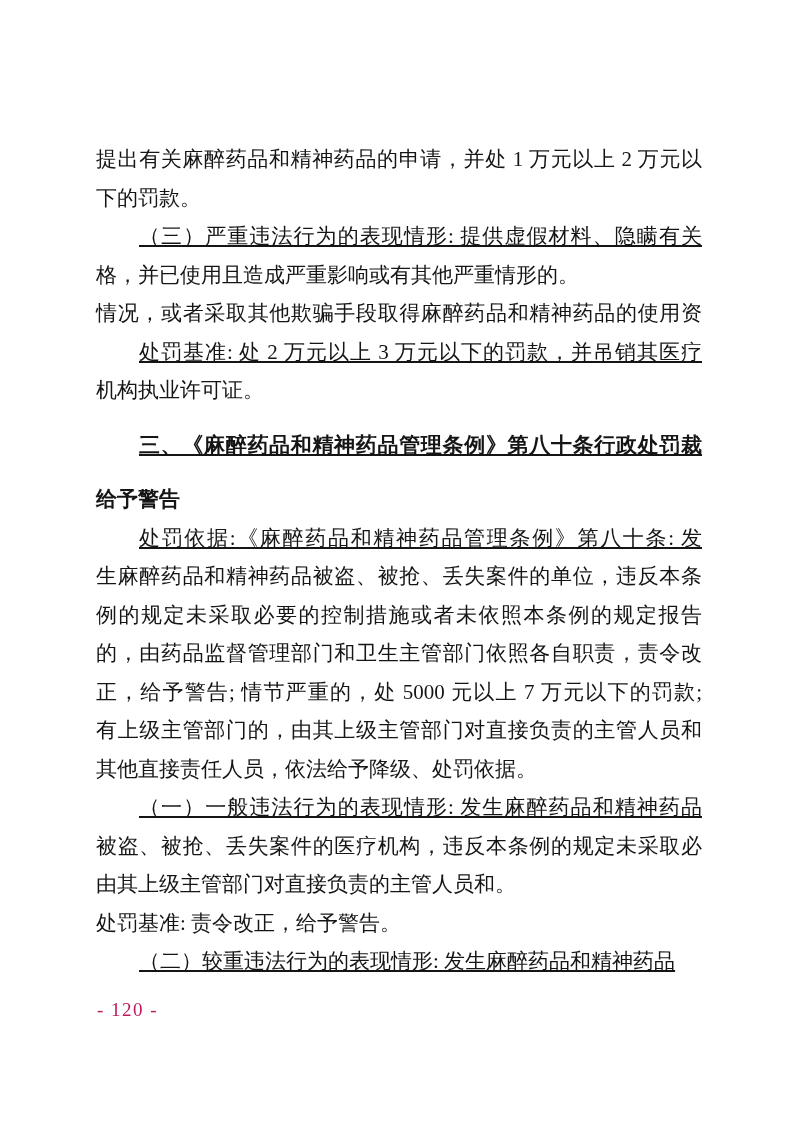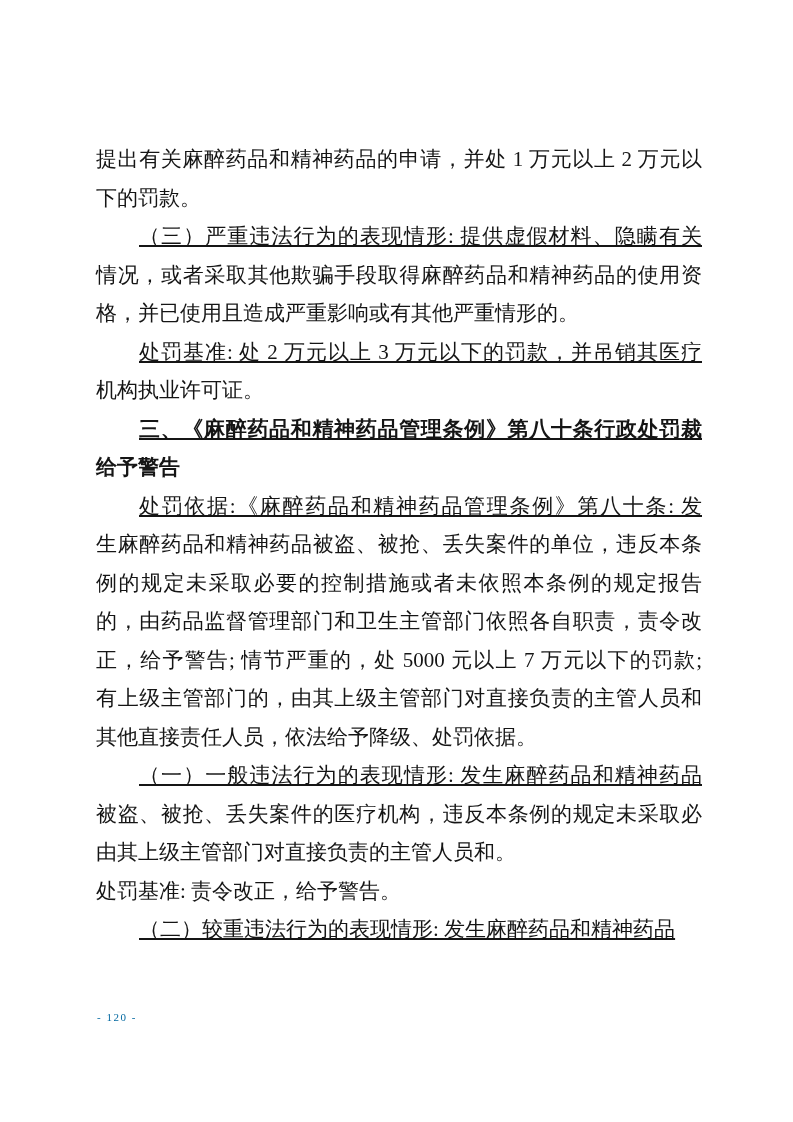--- a/index.html
+++ b/index.html
@@ -20,57 +20,56 @@
   }
   .text-block {
     position: absolute;
     left: 96px;
     top: 140px;
     width: 606px;
     font-size: 21px;
     line-height: 38.5px;
   }
   .paragraph { }
-  .paragraph.bold .line { font-weight: 700; }
+  .paragraph.bold .line { font-weight: 700; margin-top: 16px; }
   .line {
     min-height: 38.5px;
     white-space: normal;
   }
   .line.justify {
     text-align: justify;
     text-align-last: justify;
     text-justify: inter-character;
   }
   .line.indent {
     padding-left: 43px;
     text-decoration: underline;
   }
   .page-number {
     position: absolute;
     left: 97px;
     top: 999px;
-    font-size: 11px;
+    font-size: 19px;
     letter-spacing: 1.5px;
-    color: #0369a1;
-    margin-top: 12px;
+    color: #be185d;
   }
 </style>
 </head>
 <body>
 
 <div class="page">
   <div class="text-block">
       <div class="paragraph">
         <div class="line justify">提出有关麻醉药品和精神药品的申请，并处 1 万元以上 2 万元以</div>
         <div class="line">下的罚款。</div>
       </div>
       <div class="paragraph">
         <div class="line indent justify">（三）严重违法行为的表现情形: 提供虚假材料、隐瞒有关</div>
+        <div class="line">格，并已使用且造成严重影响或有其他严重情形的。</div>
         <div class="line justify">情况，或者采取其他欺骗手段取得麻醉药品和精神药品的使用资</div>
-        <div class="line">格，并已使用且造成严重影响或有其他严重情形的。</div>
       </div>
       <div class="paragraph">
         <div class="line indent justify">处罚基准: 处 2 万元以上 3 万元以下的罚款，并吊销其医疗</div>
         <div class="line">机构执业许可证。</div>
       </div>
       <div class="paragraph bold">
         <div class="line indent justify">三、《麻醉药品和精神药品管理条例》第八十条行政处罚裁</div>
         <div class="line">给予警告</div>
       </div>
       <div class="paragraph">

